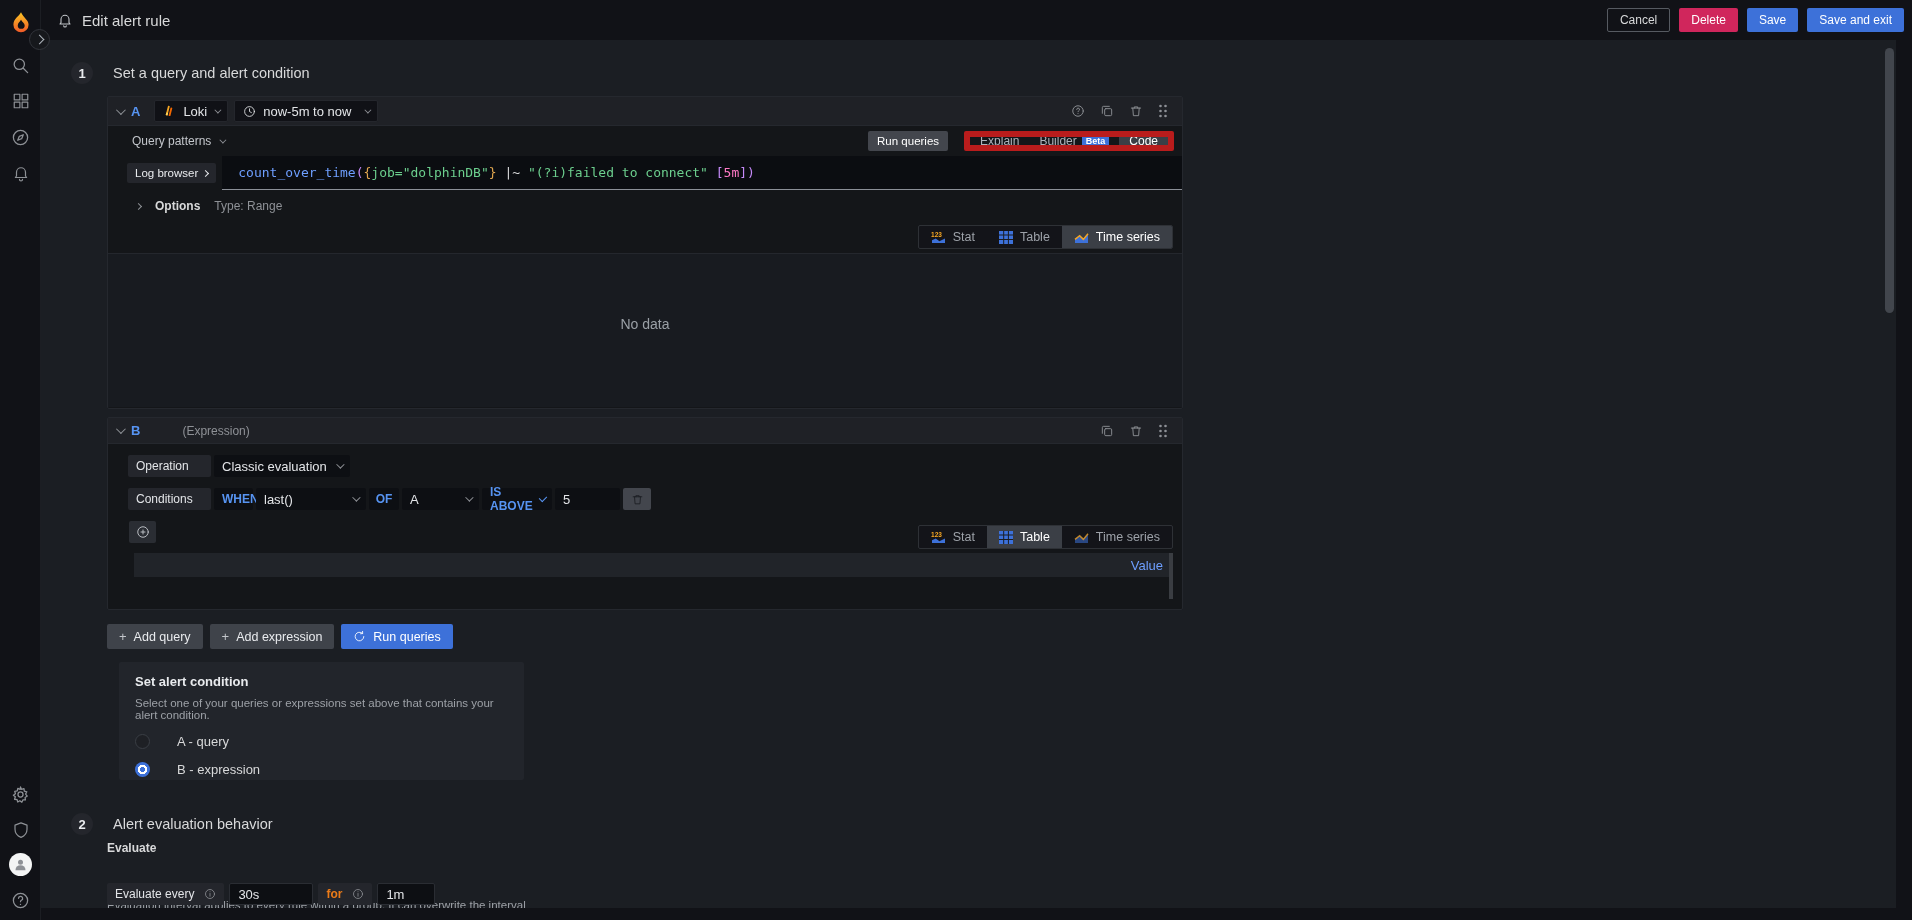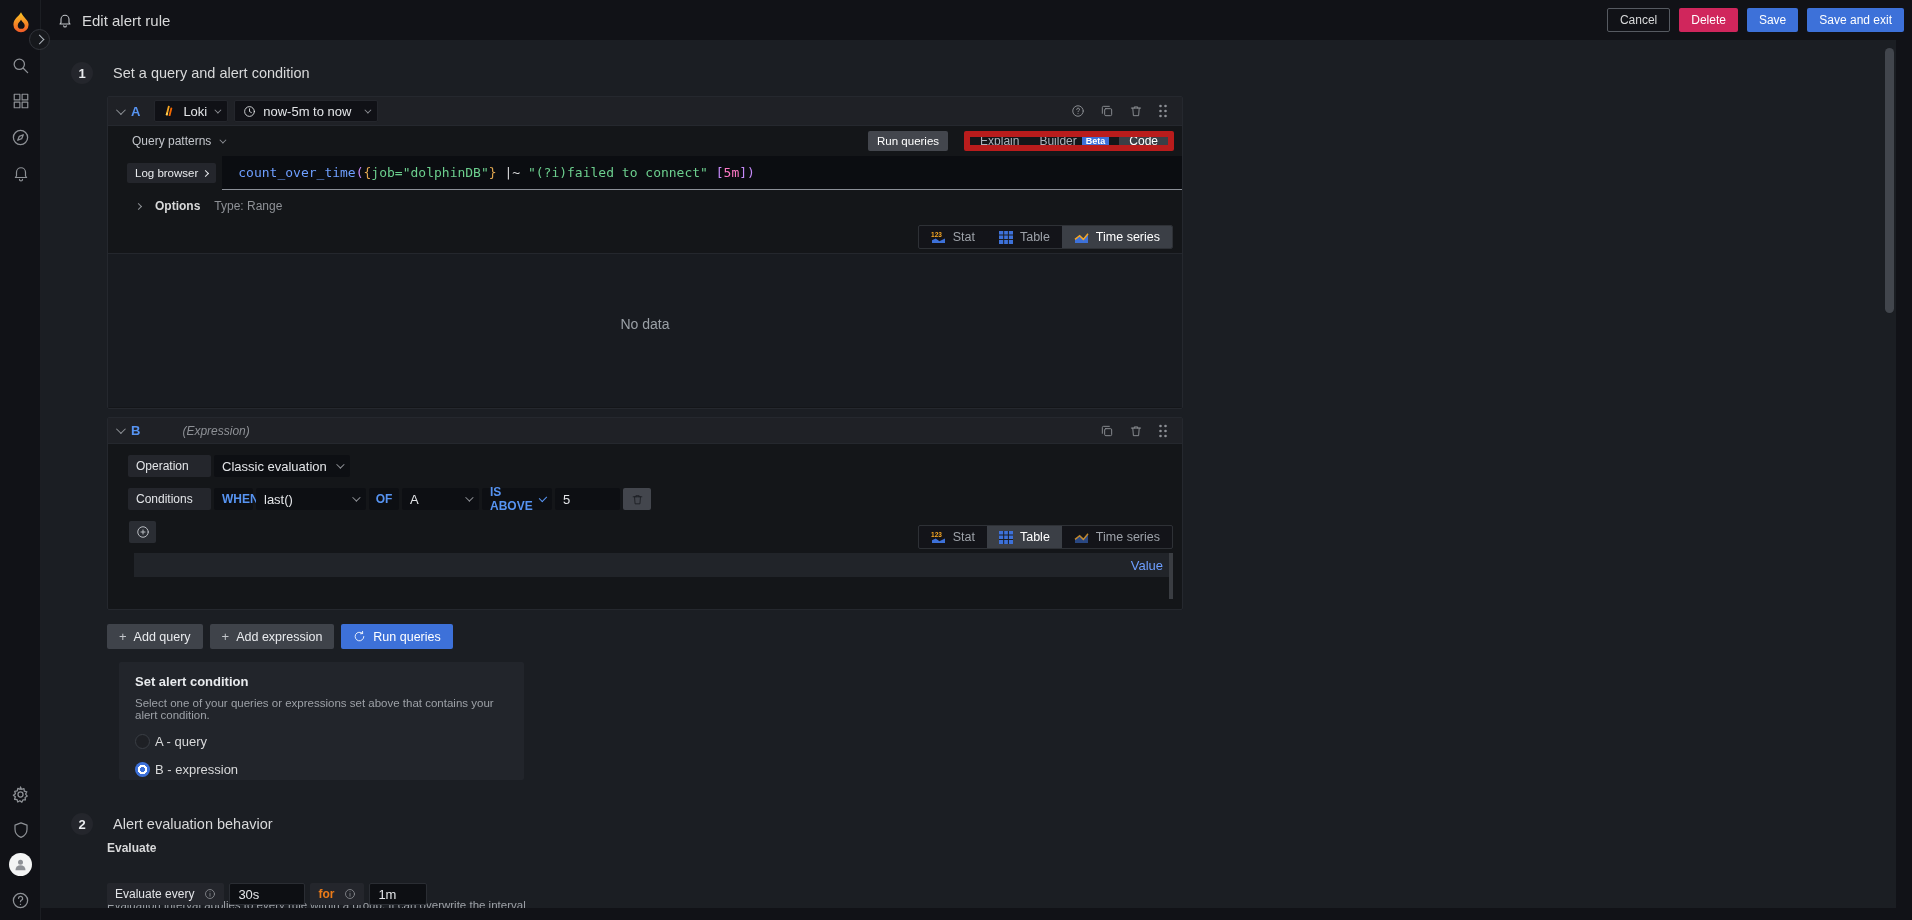--- a/index.html
+++ b/index.html
@@ -32,21 +32,21 @@
   
   .panel { position:absolute; left:66px; width:1076px; background:#141619; border:1px solid #25282e; border-radius:2px; }
   .panel-head { height:29px; background:#1f2126; display:flex; align-items:center; padding:0 8px; border-bottom:1px solid #25282e; }
   .ref-letter { color:#5794f2; font-size:13px; font-weight:700; margin:0 14px 0 8px; }
   .chev { display:inline-block; width:7px; height:7px; border-right:1.5px solid #8e9196; border-bottom:1.5px solid #8e9196; }
   .chev.down { transform:rotate(45deg) translateY(-2px); }
   .chev.right { transform:rotate(-45deg); }
   .head-icons { margin-left:auto; display:flex; align-items:center; gap:15px; color:#8e9196; padding-right:6px; }
   .head-icons .hicon { cursor:pointer; display:flex; }
   .sel-box { height:22px; background:#101116; border:1px solid #24262c; border-radius:2px; display:flex; align-items:center; gap:7px; padding:0 8px; font-size:13px; color:#e3e5e8; cursor:pointer; margin-right:6px; }
-  .expr-kind { font-size:12px; font-style:italic; color:#8e9196; margin-left:28px; }
+  .expr-kind { font-size:12px; color:#8e9196; margin-left:28px; }
 
   .row-patterns { height:30px; display:flex; align-items:center; padding:0 8px 0 24px; }
   .ghost-label { font-size:12px; color:#c3c6cb; display:flex; align-items:center; gap:8px; cursor:pointer; }
   .btn-sm { height:20px; border-radius:2px; background:#43464d; color:#fff; font-size:11.5px; font-weight:500; display:inline-flex; align-items:center; padding:0 9px; cursor:pointer; }
   .mode-group { display:flex; align-items:stretch; height:20px; border:6px solid #b91c1c; border-radius:2px; overflow:hidden; margin-left:16px; }
   .mode-item { display:flex; align-items:center; gap:5px; padding:0 10px; font-size:12px; color:#aeb4bc; cursor:pointer; }
   .mode-item.sel { background:#3b3f46; color:#fff; font-weight:500; }
   .beta-badge { background:#3d71d9; color:#fff; font-size:9px; font-weight:700; border-radius:2px; padding:1px 4px; }
 
   .row-query { height:34px; display:flex; align-items:center; padding-left:19px; }
@@ -82,21 +82,21 @@
   
   .footer-btns { position:absolute; left:66px; top:584px; display:flex; gap:7px; }
   .fbtn { height:25px; border-radius:2px; background:#3f434a; color:#e9ebee; font-size:12.5px; font-weight:500; display:inline-flex; align-items:center; gap:7px; padding:0 12px; cursor:pointer; }
   .fbtn.primary { background:#3d71d9; color:#fff; }
   .plus-glyph { font-size:13px; color:#c3c6cb; }
 
   
   .cond-card { position:absolute; left:78px; top:622px; width:405px; height:118px; background:#22252b; border-radius:2px; padding:12px 16px; }
   .cond-card h4 { font-size:13px; font-weight:700; color:#e9ebee; }
   .cond-card .desc { font-size:11.5px; color:#9da1a7; margin-top:8px; }
-  .radio-row { display:flex; align-items:flex-end; gap:5px; margin-top:13px; font-size:13px; color:#d8d9da; cursor:pointer; }
+  .radio-row { display:flex; align-items:flex-end; gap:27px; margin-top:13px; font-size:13px; color:#d8d9da; cursor:pointer; }
   .radio { width:15px; height:15px; border-radius:50%; background:#1e2025; border:1px solid #3a3e45; }
   .radio.sel { border:none; background:radial-gradient(circle, #3d71d9 0 2.5px, #ffffff 2.5px 4.8px, #3d71d9 4.8px); }
 
   
   .eval-label { position:absolute; left:66px; top:801px; font-size:12px; font-weight:700; color:#d8d9da; }
   .eval-desc { position:absolute; left:66px; top:859px; width:420px; font-size:11.5px; color:#9da1a7; line-height:13px; }
   .eval-row { position:absolute; left:66px; top:843px; display:flex; align-items:center; gap:5px; }
   .eval-row .label-box { gap:10px; }
   .txt-input { height:22px; background:#0d0f13; border:1px solid #2a2d33; border-radius:2px; color:#e3e5e8; font-size:13px; padding:0 8px; font-family:inherit; }
   .for-txt { color:#eb7b18; font-size:12px; font-weight:700; }
@@ -478,21 +478,21 @@
     <span class="label-box">
       <span>Evaluate every</span>
       <span class="info-i">
         <svg class="icon-svg" width="12" height="12" viewBox="0 0 24 24">
             <circle cx="12" cy="12" r="9"></circle>
             <line x1="12" y1="11" x2="12" y2="16.5"></line>
             <line x1="12" y1="7.5" x2="12" y2="7.6"></line>
           </svg>
       </span>
     </span>
-    <input class="txt-input" style="width: 76px;" value="30s">
+    <input class="txt-input" style="width: 84px;" value="30s">
     <span class="label-box" style="gap:10px;">
       <span class="for-txt">for</span>
       <span class="info-i">
         <svg class="icon-svg" width="12" height="12" viewBox="0 0 24 24">
             <circle cx="12" cy="12" r="9"></circle>
             <line x1="12" y1="11" x2="12" y2="16.5"></line>
             <line x1="12" y1="7.5" x2="12" y2="7.6"></line>
           </svg>
       </span>
     </span>

